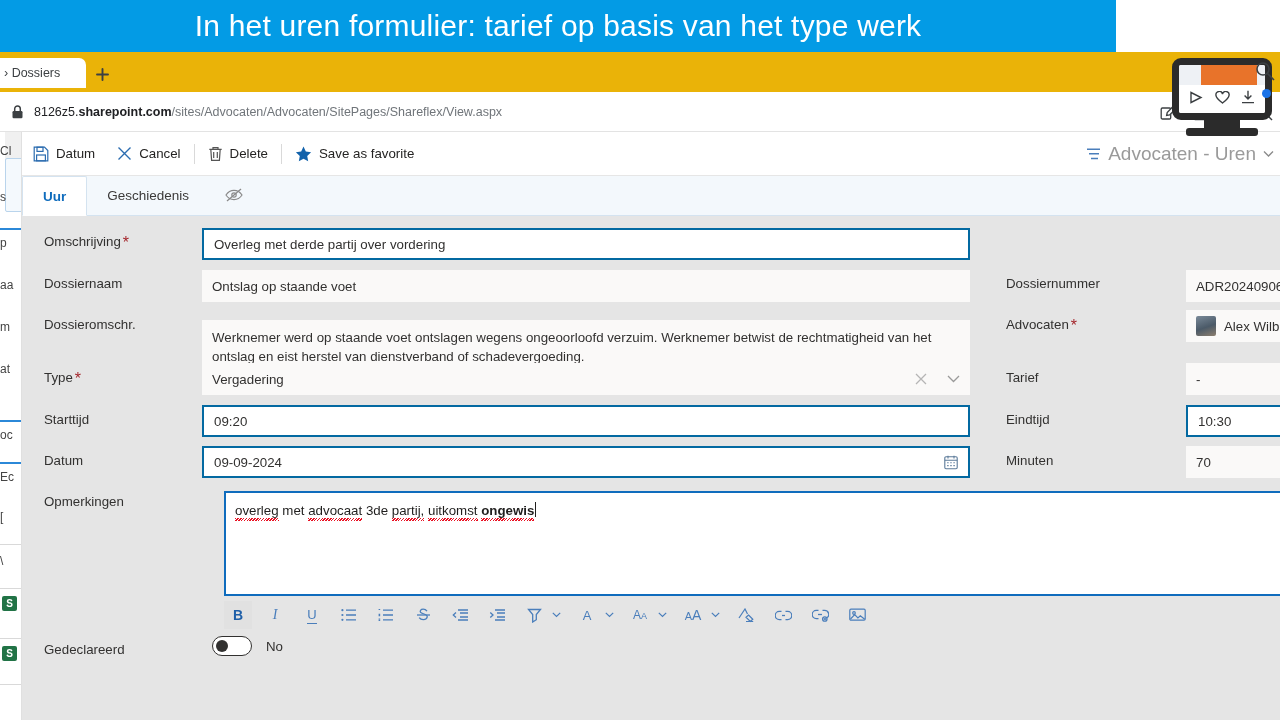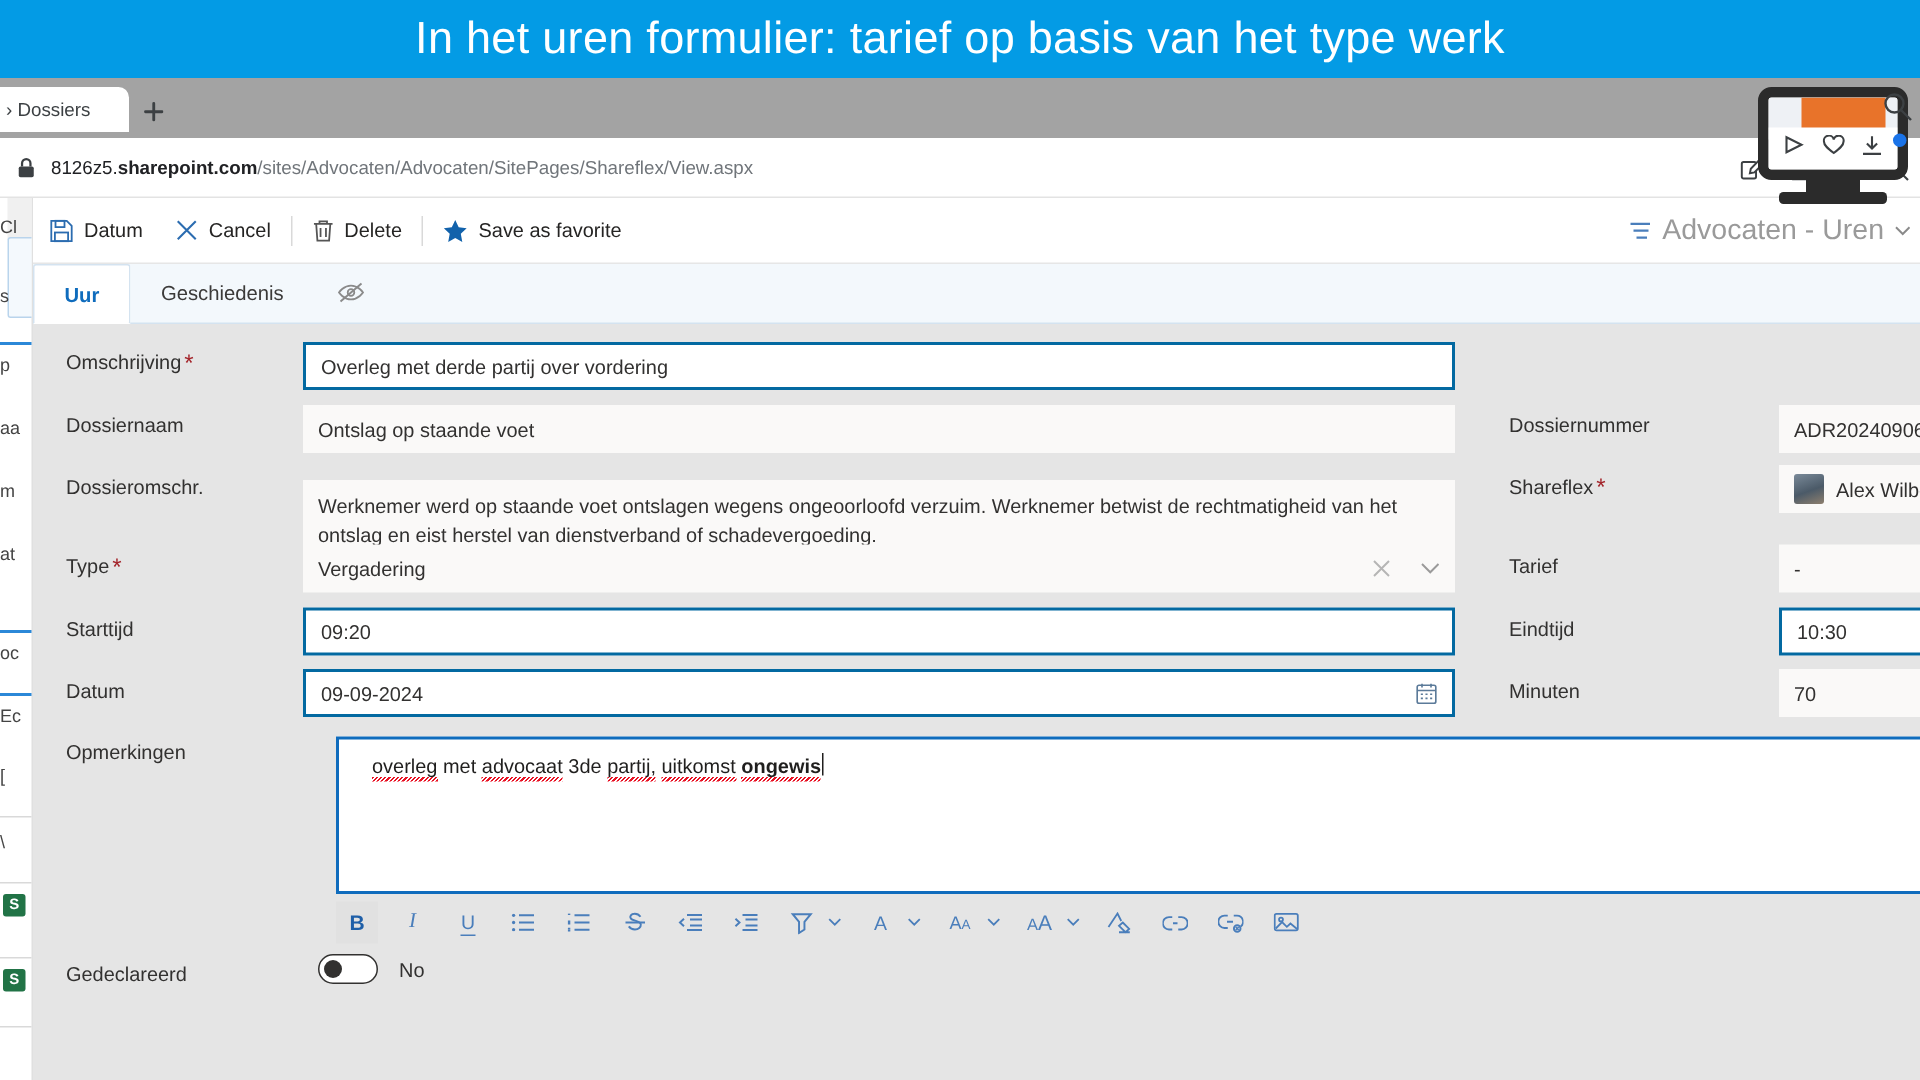--- a/index.html
+++ b/index.html
@@ -5,32 +5,32 @@
   * { box-sizing: border-box; margin: 0; padding: 0; }
   html, body {
     width: 1280px; height: 720px;
     font-family: "Liberation Sans", sans-serif;
     background: #ffffff; overflow: hidden;
   }
   #app { position: relative; width: 1280px; height: 720px; }
 
   
   .banner {
-    position: absolute; left: 0; top: 0; width: 1280px; height: 52px;
+    position: absolute; left: 0; top: 0; width: 1116px; height: 52px;
     background: #039be5; display: flex; align-items: center; justify-content: center;
   }
   .banner-title {
     color: #ffffff; font-size: 30px; font-weight: 400;
     letter-spacing: 0.2px; white-space: nowrap;
   }
 
   
   .chrome-tabstrip {
     position: absolute; left: 0; top: 52px; width: 1280px; height: 40px;
-    background: #a3a3a3;
+    background: #eab308;
   }
   .browser-tab {
     position: absolute; left: -18px; top: 6px; width: 104px; height: 30px;
     background: #ffffff; border-radius: 7px 7px 0 0;
     display: flex; align-items: center; padding-left: 22px;
     font-size: 12.5px; color: #3c4043; white-space: nowrap; overflow: hidden;
   }
   .new-tab-btn {
     position: absolute; left: 90px; top: 62px; width: 24px; height: 24px;
     display: flex; align-items: center; justify-content: center;
@@ -112,21 +112,21 @@
     background: #faf9f8; min-height: 52px; padding: 8px 10px;
     color: #323130; font-size: 13.3px; line-height: 1.45;
   }
 
   
   .rte-box {
     position: absolute; left: 202px; top: 275px; width: 1078px; height: 105px;
     border: 2px solid #0f6cbd; background: #ffffff;
   }
   .rte-text {
-    padding: 9px 22px; font-size: 13.3px; color: #201f1e;
+    padding: 9px 9px; font-size: 13.3px; color: #201f1e;
     position: relative; display: inline-block;
   }
   .sp { position: relative; }
   .sp::after {
     content: ""; position: absolute; left: 0; right: 0; bottom: -3px; height: 3px;
     background-image: repeating-linear-gradient(135deg,#e81123 0 1px,transparent 1px 2px);
   }
   .caret {
     display: inline-block; width: 1px; height: 15px; background: #201f1e;
     vertical-align: -2px; margin-left: 1px;
@@ -389,21 +389,21 @@
     </div>
 
     <div class="frow" style="left:984px; top:60px;">
       <span class="flabel">Dossiernummer</span>
     </div>
     <div class="field-ro" style="position:absolute; left:1164px; top:54px; width:170px;">
       <span>ADR2024090601</span>
     </div>
 
     <div class="frow" style="left:984px; top:101px;">
-      <span class="flabel">Shareflex</span>
+      <span class="flabel">Advocaten</span>
         <span class="req">*</span>
     </div>
     <div class="field-ro" style="position:absolute; left:1164px; top:94px; width:170px; gap:8px;">
       <span style="width:20px;height:20px;border-radius:2px;background:linear-gradient(160deg,#7a8a99 0%,#4b5a68 55%,#8d7f6e 100%);display:block;"></span>
       <span>Alex Wilber</span>
     </div>
 
     <div class="frow" style="left:984px; top:154px;">
       <span class="flabel">Tarief</span>
     </div>

